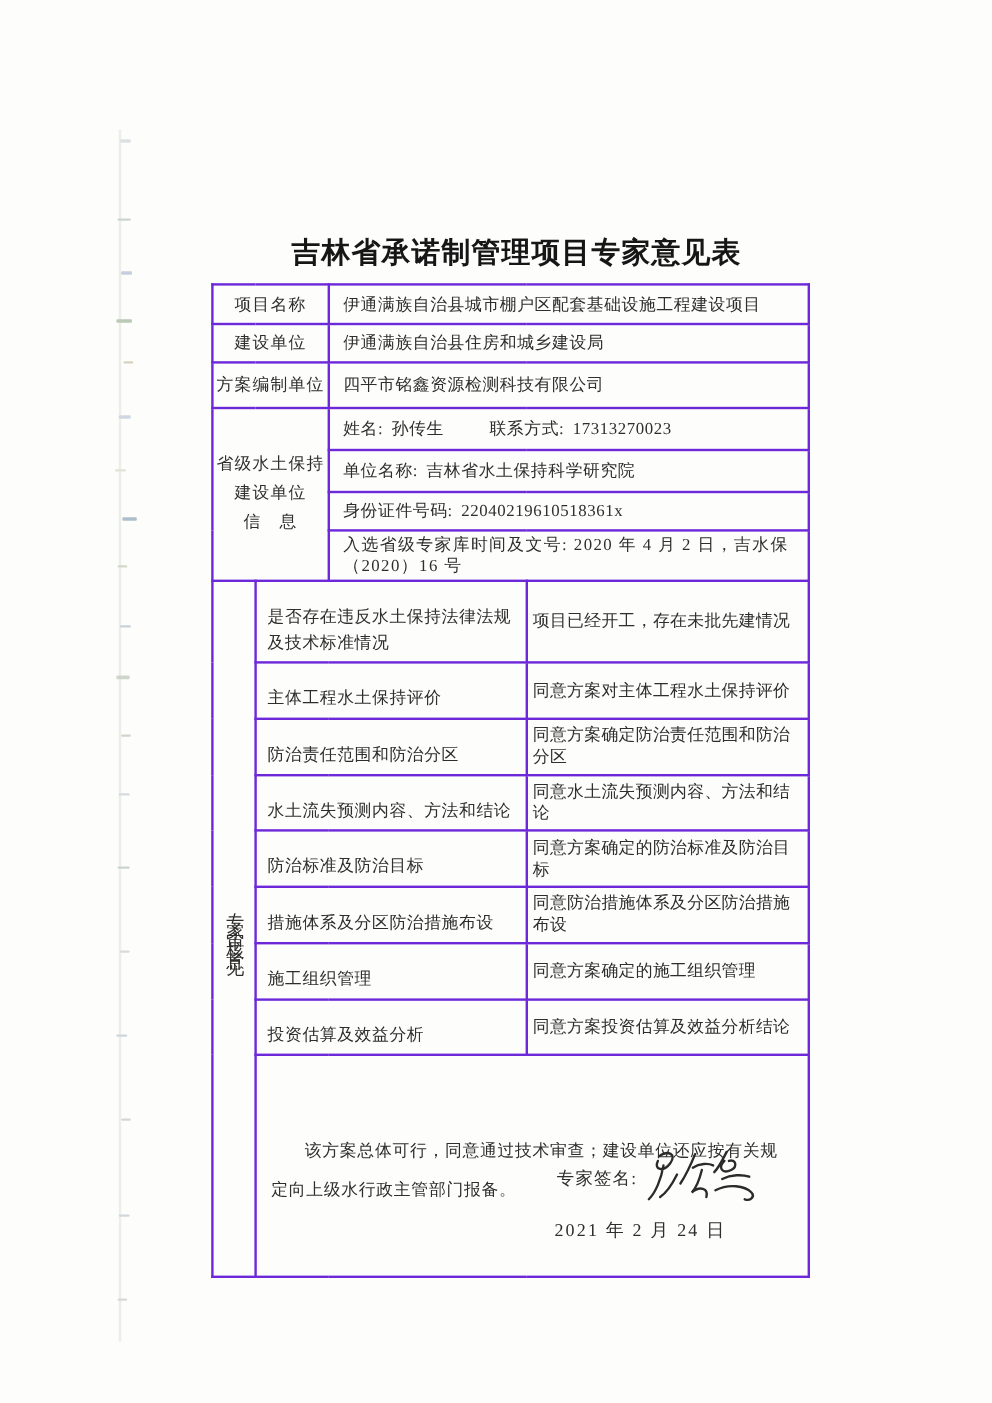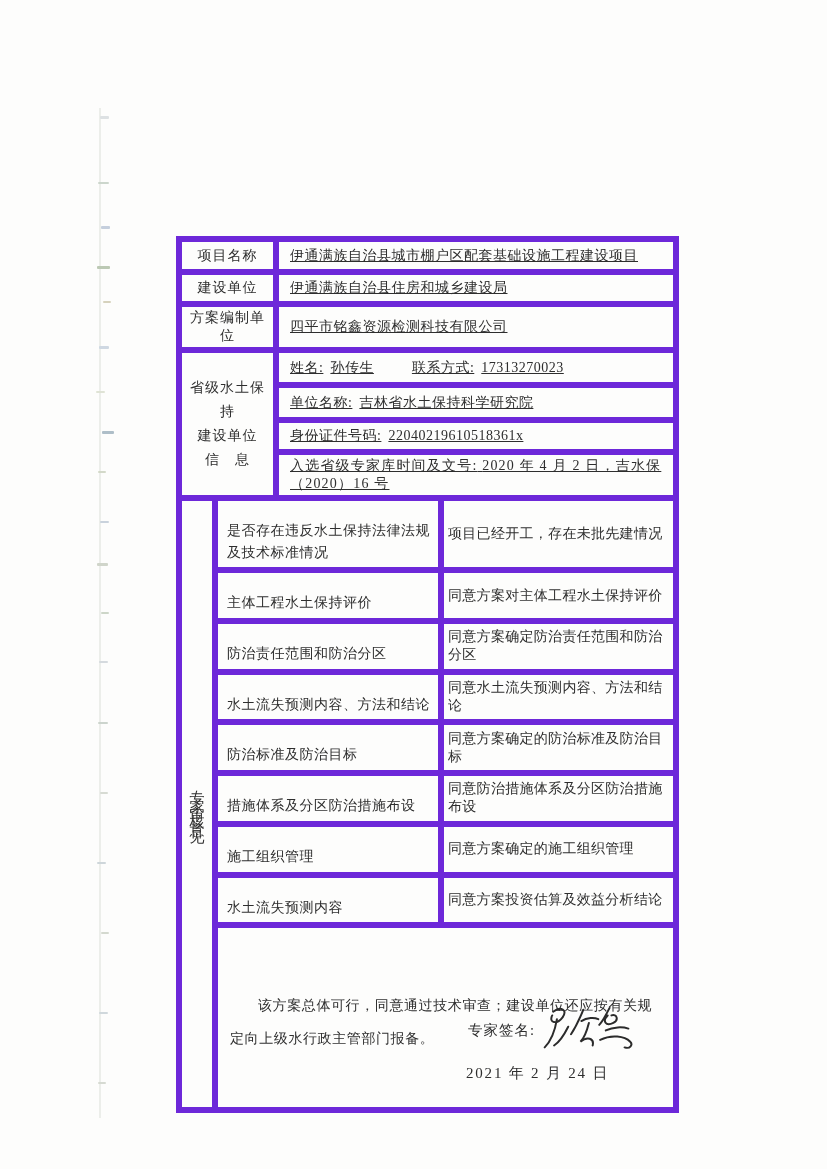--- a/index.html
+++ b/index.html
@@ -18,27 +18,27 @@
     position:absolute;left:182px;top:194px;width:497px;
     text-align:center;font-size:24px;font-weight:900;letter-spacing:1px;
     color:#161616;white-space:nowrap;
   }
 
   table.form{
     position:absolute;left:176px;top:236px;width:497px;
     border-collapse:collapse;table-layout:fixed;
   }
   table.form td{
-    border:6px solid #6d28d9;
+    border:2px solid #6d28d9;
     font-size:14px;vertical-align:middle;
     overflow:hidden;
   }
   td.lbl{text-align:center;letter-spacing:1px;padding:2px;}
   td.pre{white-space:pre-line;line-height:24px;}
-  td.val{padding:2px 6px 2px 11px;letter-spacing:0.5px;text-decoration:underline;}
+  td.val{padding:2px 6px 2px 11px;letter-spacing:0.5px;}
   td.crit{padding:19px 6px 4px 9px;line-height:1.55;letter-spacing:0.5px;}
   td.op{padding:2px 4px 2px 4px;letter-spacing:0.3px;}
   td.small-sp{font-size:12.8px;letter-spacing:1.2px;}
   .gap{display:inline-block;width:38px;}
   .mr{margin-right:7px;}
 
   td.vert-cell{text-align:center;}
   .vert{
     display:inline-block;
     writing-mode:vertical-lr;text-orientation:upright;
@@ -86,20 +86,21 @@
     <div class="dash" style="left:101px;top:612px;width:8px;height:2px;background:#cdd6c8;"></div>
     <div class="dash" style="left:99px;top:661px;width:9px;height:2px;background:#d5dade;"></div>
     <div class="dash" style="left:98px;top:722px;width:10px;height:2px;background:#ccd4cd;"></div>
     <div class="dash" style="left:100px;top:792px;width:8px;height:2px;background:#d7dbd3;"></div>
     <div class="dash" style="left:97px;top:862px;width:9px;height:2px;background:#ced6da;"></div>
     <div class="dash" style="left:101px;top:932px;width:8px;height:2px;background:#d4d9cf;"></div>
     <div class="dash" style="left:99px;top:1012px;width:9px;height:2px;background:#d0d8dc;"></div>
     <div class="dash" style="left:98px;top:1082px;width:8px;height:2px;background:#d6dad2;"></div>
   </div>
 
+  <div class="doc-title">吉林省承诺制管理项目专家意见表</div>
 
   <table class="form">
     <colgroup>
         <col style="width:36px">
         <col style="width:61px">
         <col style="width:165px">
         <col style="width:235px">
       </colgroup>
 
     <tbody>
@@ -165,21 +166,21 @@
     </tr>
     <tr style="height:40px">
       <td colspan="2" class="crit">措施体系及分区防治措施布设</td>
       <td class="op">同意防治措施体系及分区防治措施布设</td>
     </tr>
     <tr style="height:40px">
       <td colspan="2" class="crit">施工组织管理</td>
       <td class="op">同意方案确定的施工组织管理</td>
     </tr>
     <tr style="height:42px">
-      <td colspan="2" class="crit">水土流失预测内容</td>
+      <td colspan="2" class="crit">投资估算及效益分析</td>
       <td class="op">同意方案投资估算及效益分析结论</td>
     </tr>
 
     <tr style="height:185px">
       <td colspan="3" class="concl">
         <p class="concl-p">该方案总体可行，同意通过技术审查；建设单位还应按有关规定向上级水行政主管部门报备。</p>
         <div class="sig-row">
           <span>专家签名:</span>
           <svg class="sig" viewBox="0 0 100 55" width="94" height="52">
             <g stroke="#2b2b2b" stroke-width="2.1" fill="none" stroke-linecap="round">

